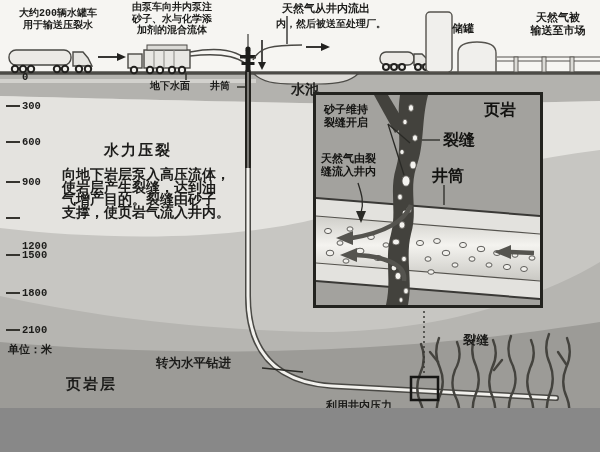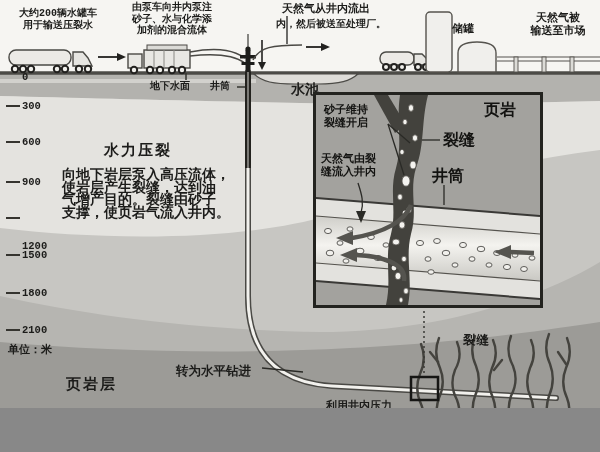--- a/index.html
+++ b/index.html
@@ -217,21 +217,21 @@
 
   <div class="lbl s15" style="left:104px;top:143px;">水力压裂</div>
   <div class="lbl s105" style="left:62px;top:169px;width:160px;line-height:12.5px;">
     <div>向地下岩层泵入高压流体，</div>
     <div>使岩层产生裂缝，达到油</div>
     <div>气增产目的。裂缝由砂子</div>
     <div>支撑，使页岩气流入井内。</div>
   </div>
 
   <div class="lbl s15" style="left:66px;top:377px;">页岩层</div>
-  <div class="lbl s125" style="left:176px;top:357px;margin-top:8px;">转为水平钻进</div>
+  <div class="lbl s125" style="left:156px;top:357px;">转为水平钻进</div>
   <div class="lbl s125" style="left:463px;top:334px;letter-spacing:1px;">裂缝</div>
   <div class="lbl s11" style="left:326px;top:400px;line-height:13px;">
     <div>利用井内压力</div>
     <div>将页岩压裂</div>
   </div>
 
   <div id="inset">
     <svg width="224" height="210" viewBox="0 0 224 210">
 
       <polygon points="0,103 224,121 224,204 0,186" fill="#e3e2de"></polygon>

